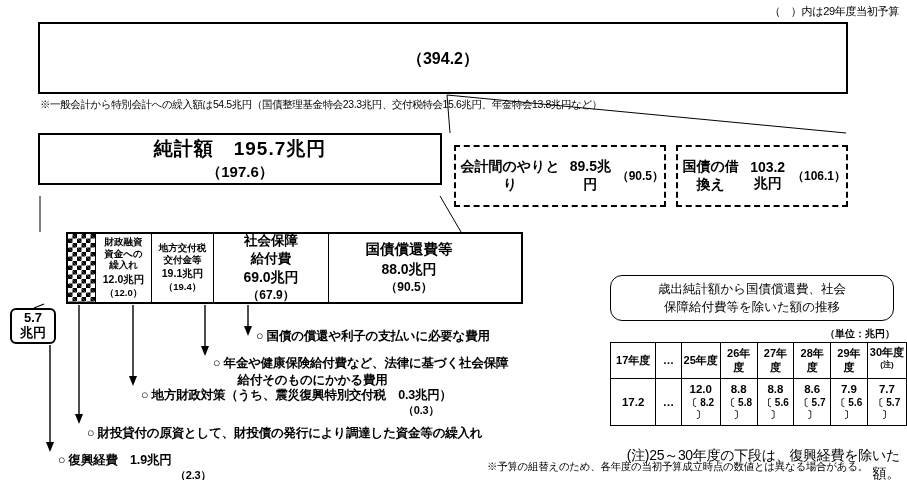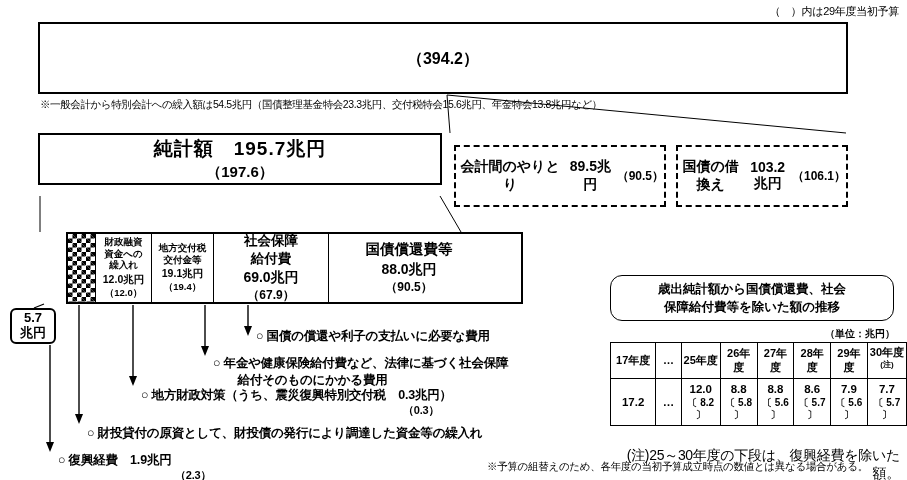--- a/index.html
+++ b/index.html
@@ -149,21 +149,21 @@
   .right-title {
     left: 610px; top: 275px;
     width: 284px; height: 46px;
     border: 1.5px solid #000;
     border-radius: 12px;
     box-sizing: border-box;
     display: flex; flex-direction: column;
     align-items: center; justify-content: center;
     text-align: center;
     font-size: 12.5px;
-    font-weight: bold;
+    font-weight: normal;
     line-height: 1.45;
   }
   .unit-label {
     right: 12px; top: 327px;
     font-size: 10px; font-weight: bold;
   }
 
   
   table.trend {
     position: absolute;

